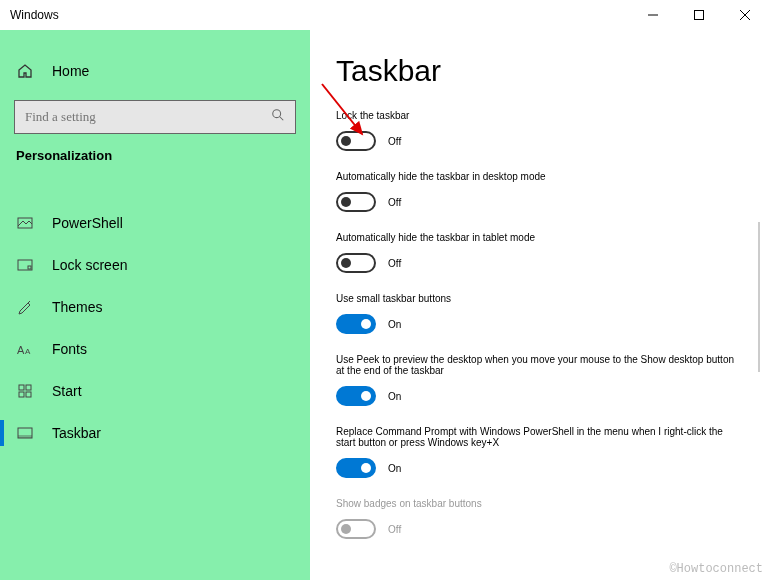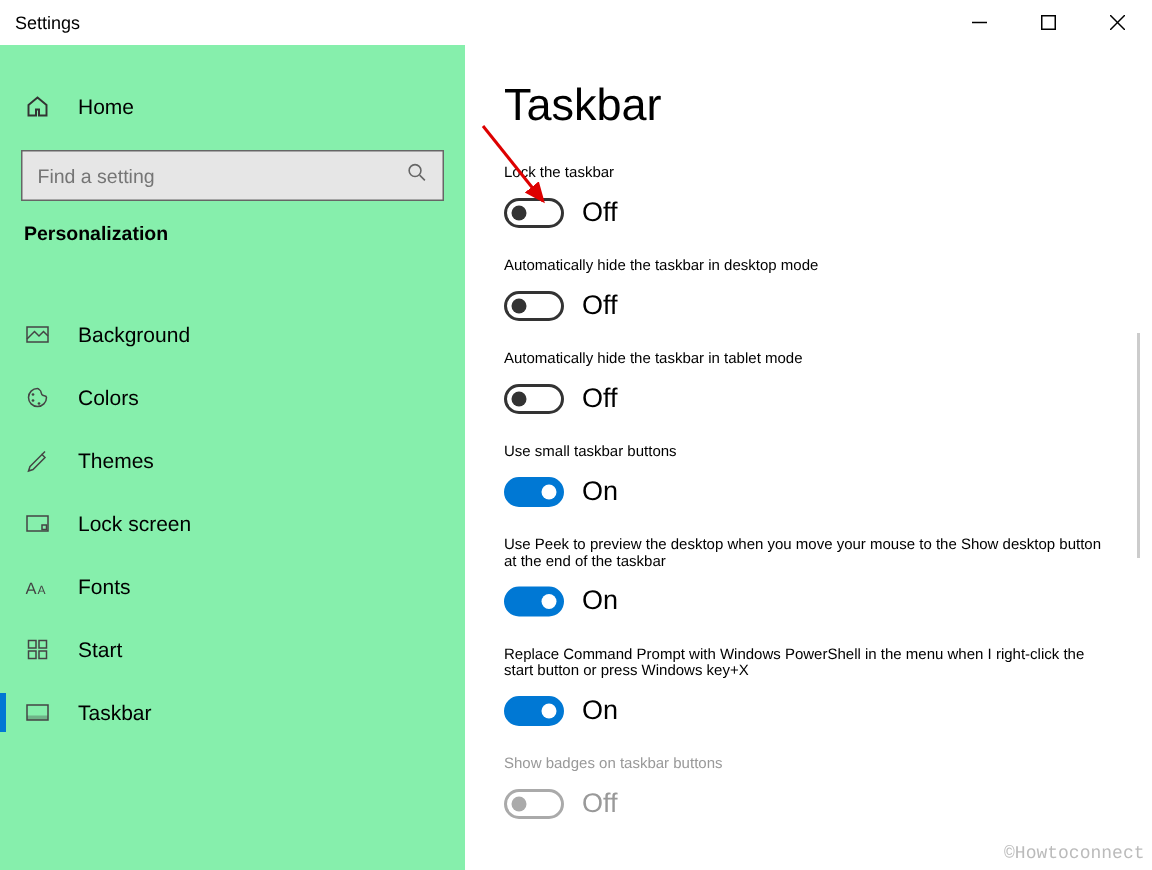--- a/index.html
+++ b/index.html
@@ -60,20 +60,21 @@
       padding: 0 10px;
       margin-bottom: 14px;
     }
     .search input {
       flex: 1;
       border: none;
       background: transparent;
       outline: none;
       font-size: 13px;
       color: #555;
+      font-family: Liberation Serif, serif;
     }
     .cat-title {
       font-size: 13px;
       font-weight: 600;
       margin-bottom: 39px;
       padding-left: 2px;
     }
     .nav { display: flex; flex-direction: column; }
     .nav-item {
       display: flex;
@@ -138,21 +139,21 @@
       position: absolute;
       width: 10px;
       height: 10px;
       border-radius: 50%;
       background: #fff;
       top: 3px;
       right: 3px;
     }
     .toggle.disabled.off { border-color: #aaa; }
     .toggle.disabled.off .knob { background: #aaa; }
-    .state-label { font-size: 18px; }
+    .state-label { font-size: 10px; }
     .setting.disabled .state-label { color: #999; }
     .arrow {
       position: absolute;
       top: 76px;
       left: 314px;
       width: 70px;
       height: 70px;
       pointer-events: none;
     }
     .watermark {
@@ -170,21 +171,21 @@
       width: 2px;
       height: 150px;
       background: #ccc;
     }
   </style>
 </head>
 <body>
 
 <div class="titlebar">
   <div class="title-left">
-    <span>Settings</span>
+    <span>Windows</span>
   </div>
   <div class="win-controls">
     <div class="win-btn">
       <svg width="10" height="10" viewBox="0 0 10 10">
           <line x1="0" y1="5" x2="10" y2="5" stroke="#000"></line>
         </svg>
     </div>
     <div class="win-btn">
       <svg width="10" height="10" viewBox="0 0 10 10">
           <rect x="0.5" y="0.5" width="9" height="9" fill="none" stroke="#000"></rect>
@@ -223,50 +224,39 @@
     <div class="cat-title">Personalization</div>
 
     <div class="nav">
       <div class="nav-item">
         <span class="icon-slot">
           <svg width="16" height="16" viewBox="0 0 16 16">
               <rect x="1" y="3" width="14" height="10" fill="none" stroke="#444"></rect>
               <polyline points="1,11 6,6 9,9 12,6 15,9" fill="none" stroke="#444"></polyline>
             </svg>
         </span>
-        <span>Background</span>
-      </div>
-      <div class="nav-item">
-        <span class="icon-slot">
-          <svg width="16" height="16" viewBox="0 0 16 16">
-              <path d="M8 2 A6 6 0 1 0 14 8 c0 -1.5 -1.5 -1 -2.5 -1.5 C10 6 11 4 9.5 3 C9 2.6 8.5 2 8 2 Z" fill="none" stroke="#444"></path>
-              <circle cx="5" cy="6" r="0.9" fill="#444"></circle>
-              <circle cx="5" cy="10" r="0.9" fill="#444"></circle>
-              <circle cx="9" cy="12" r="0.9" fill="#444"></circle>
-            </svg>
-        </span>
-        <span>Colors</span>
+        <span>PowerShell</span>
+      </div>
+      <div class="nav-item">
+        <span class="icon-slot">
+          <svg width="16" height="16" viewBox="0 0 16 16">
+              <rect x="1" y="3" width="14" height="10" fill="none" stroke="#444"></rect>
+              <rect x="11" y="9" width="3" height="3" fill="none" stroke="#444"></rect>
+            </svg>
+        </span>
+        <span>Lock screen</span>
       </div>
       <div class="nav-item">
         <span class="icon-slot">
           <svg width="16" height="16" viewBox="0 0 16 16">
               <path d="M3 12 L11 4 L13 6 L5 14 L2 15 Z" fill="none" stroke="#444"></path>
               <path d="M11 4 L13 2" stroke="#444"></path>
             </svg>
         </span>
         <span>Themes</span>
-      </div>
-      <div class="nav-item">
-        <span class="icon-slot">
-          <svg width="16" height="16" viewBox="0 0 16 16">
-              <rect x="1" y="3" width="14" height="10" fill="none" stroke="#444"></rect>
-              <rect x="11" y="9" width="3" height="3" fill="none" stroke="#444"></rect>
-            </svg>
-        </span>
-        <span>Lock screen</span>
       </div>
       <div class="nav-item">
         <span class="icon-slot">
           <svg width="16" height="14" viewBox="0 0 16 14">
               <text x="0" y="12" font-size="11" font-family="Arial" fill="#444">A</text>
               <text x="8" y="12" font-size="8" font-family="Arial" fill="#444">A</text>
             </svg>
         </span>
         <span>Fonts</span>
       </div>

